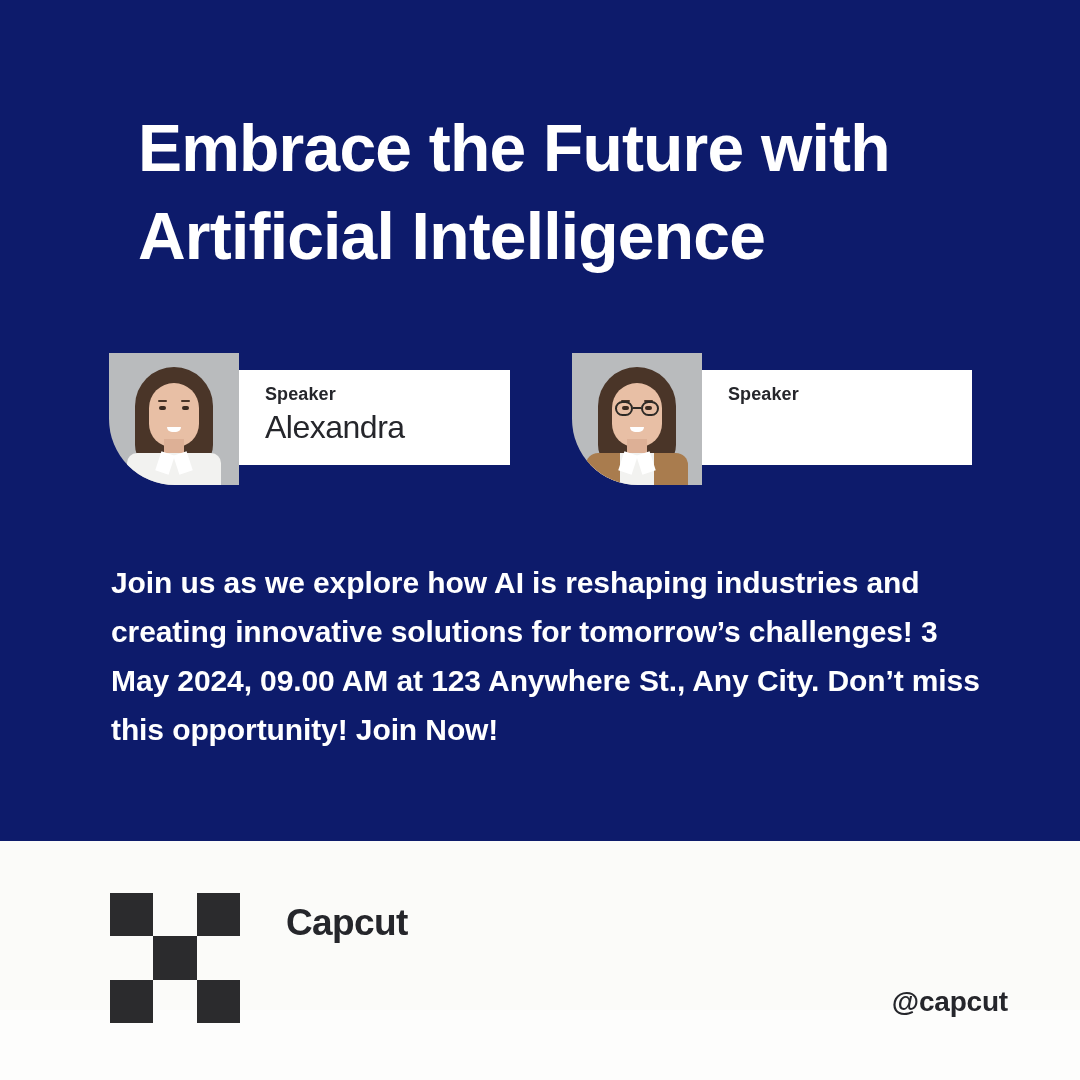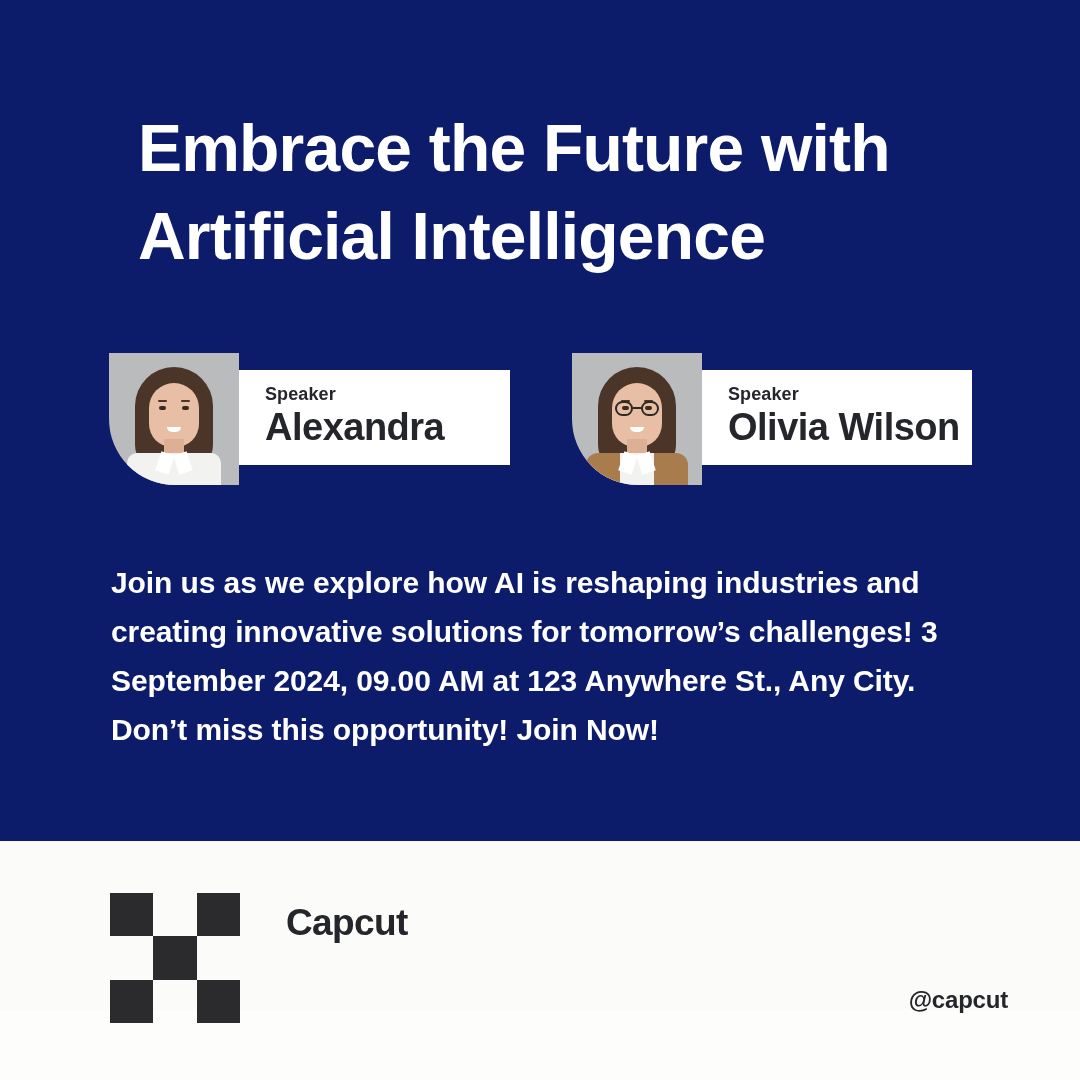--- a/index.html
+++ b/index.html
@@ -61,22 +61,22 @@
   .card-1 .name-plate { left:128px; width:272px; }
 
   .speaker-role {
     font-size:18px;
     font-weight:bold;
     color:#25262b;
     letter-spacing:0.1px;
     line-height:20px;
   }
   .speaker-name {
-    font-size:38px;
-    font-weight:bold;
+    font-size:32px;
+    font-weight:normal;
     color:#25262b;
     letter-spacing:-0.5px;
     line-height:42px;
     margin-top:2px;
   }
 
   
   .photo {
     position:absolute; left:0; top:0;
     width:130px; height:132px;
@@ -186,21 +186,21 @@
     position:absolute; left:286px; top:118px;
     width:430px;
     font-size:23px;
     font-weight:bold;
     color:#2b2c31;
     line-height:34px;
     letter-spacing:-0.1px;
   }
   .handle {
     position:absolute; right:72px; top:145px;
-    font-size:24px;
+    font-size:28px;
     font-weight:bold;
     color:#25262b;
     letter-spacing:-0.2px;
     text-align:center;
   }
 </style>
 </head>
 <body>
 
 <div id="poster">
@@ -228,21 +228,20 @@
           <div class="p-neck"></div>
           <div class="p-shirt"></div>
           <div class="p-shirt-a"></div>
           <div class="p-shirt-b"></div>
         </div>
       </div>
 
       <div class="speaker-card card-1">
         <div class="name-plate">
           <div class="speaker-role">Speaker</div>
-          <div class="speaker-name">Olivia Wilson</div>
         </div>
         <div class="photo">
           <div class="p-hair"></div>
           <div class="p-face"></div>
           <div class="p-brow-l"></div>
           <div class="p-brow-r"></div>
           <div class="p-eye-l"></div>
           <div class="p-eye-r"></div>
           <div class="p-glass-l"></div>
           <div class="p-glass-r"></div>
@@ -252,21 +251,21 @@
           <div class="p-shirt"></div>
           <div class="p-cardigan-l"></div>
           <div class="p-cardigan-r"></div>
           <div class="p-shirt-a"></div>
           <div class="p-shirt-b"></div>
         </div>
       </div>
 
     </div>
 
-    <div class="body-copy">Join us as we explore how AI is reshaping industries and creating innovative solutions for tomorrow’s challenges! 3 September 2024, 09.00 AM at 123 Anywhere St., Any City. Don’t miss this opportunity! Join Now!</div>
+    <div class="body-copy">Join us as we explore how AI is reshaping industries and creating innovative solutions for tomorrow’s challenges! 3 May 2024, 09.00 AM at 123 Anywhere St., Any City. Don’t miss this opportunity! Join Now!</div>
 
   </div>
 
   <div class="footer">
 
     <div class="logo-mark">
       <div class="logo-cell on"></div>
       <div class="logo-cell off"></div>
       <div class="logo-cell on"></div>
       <div class="logo-cell off"></div>

